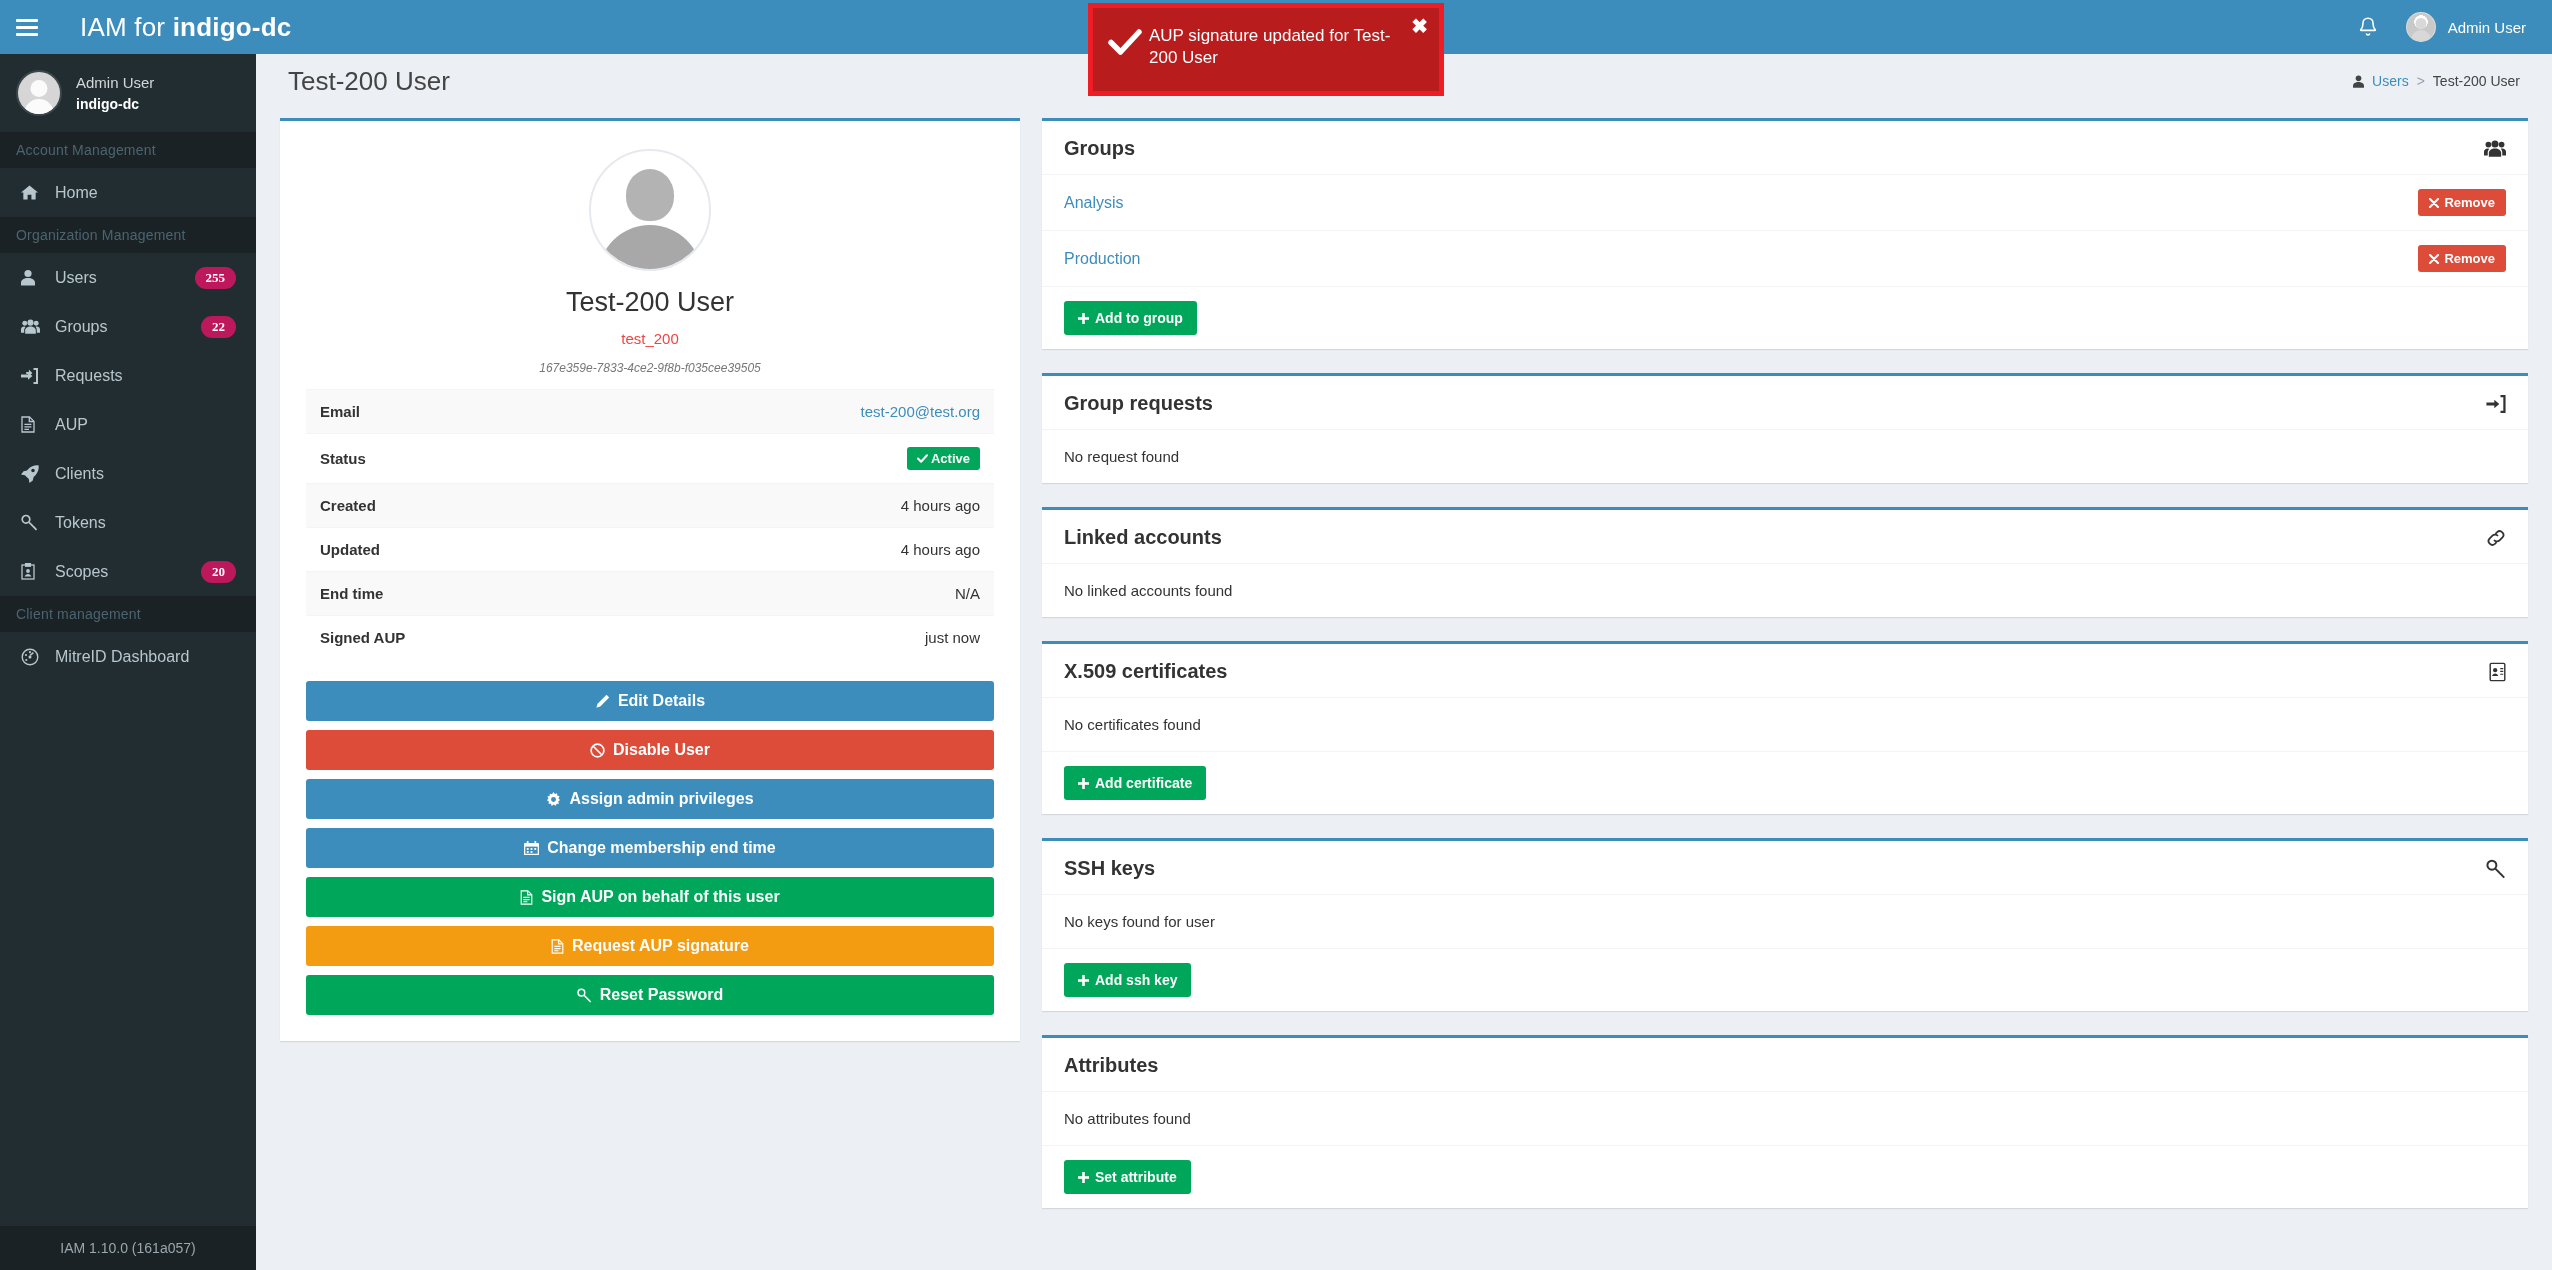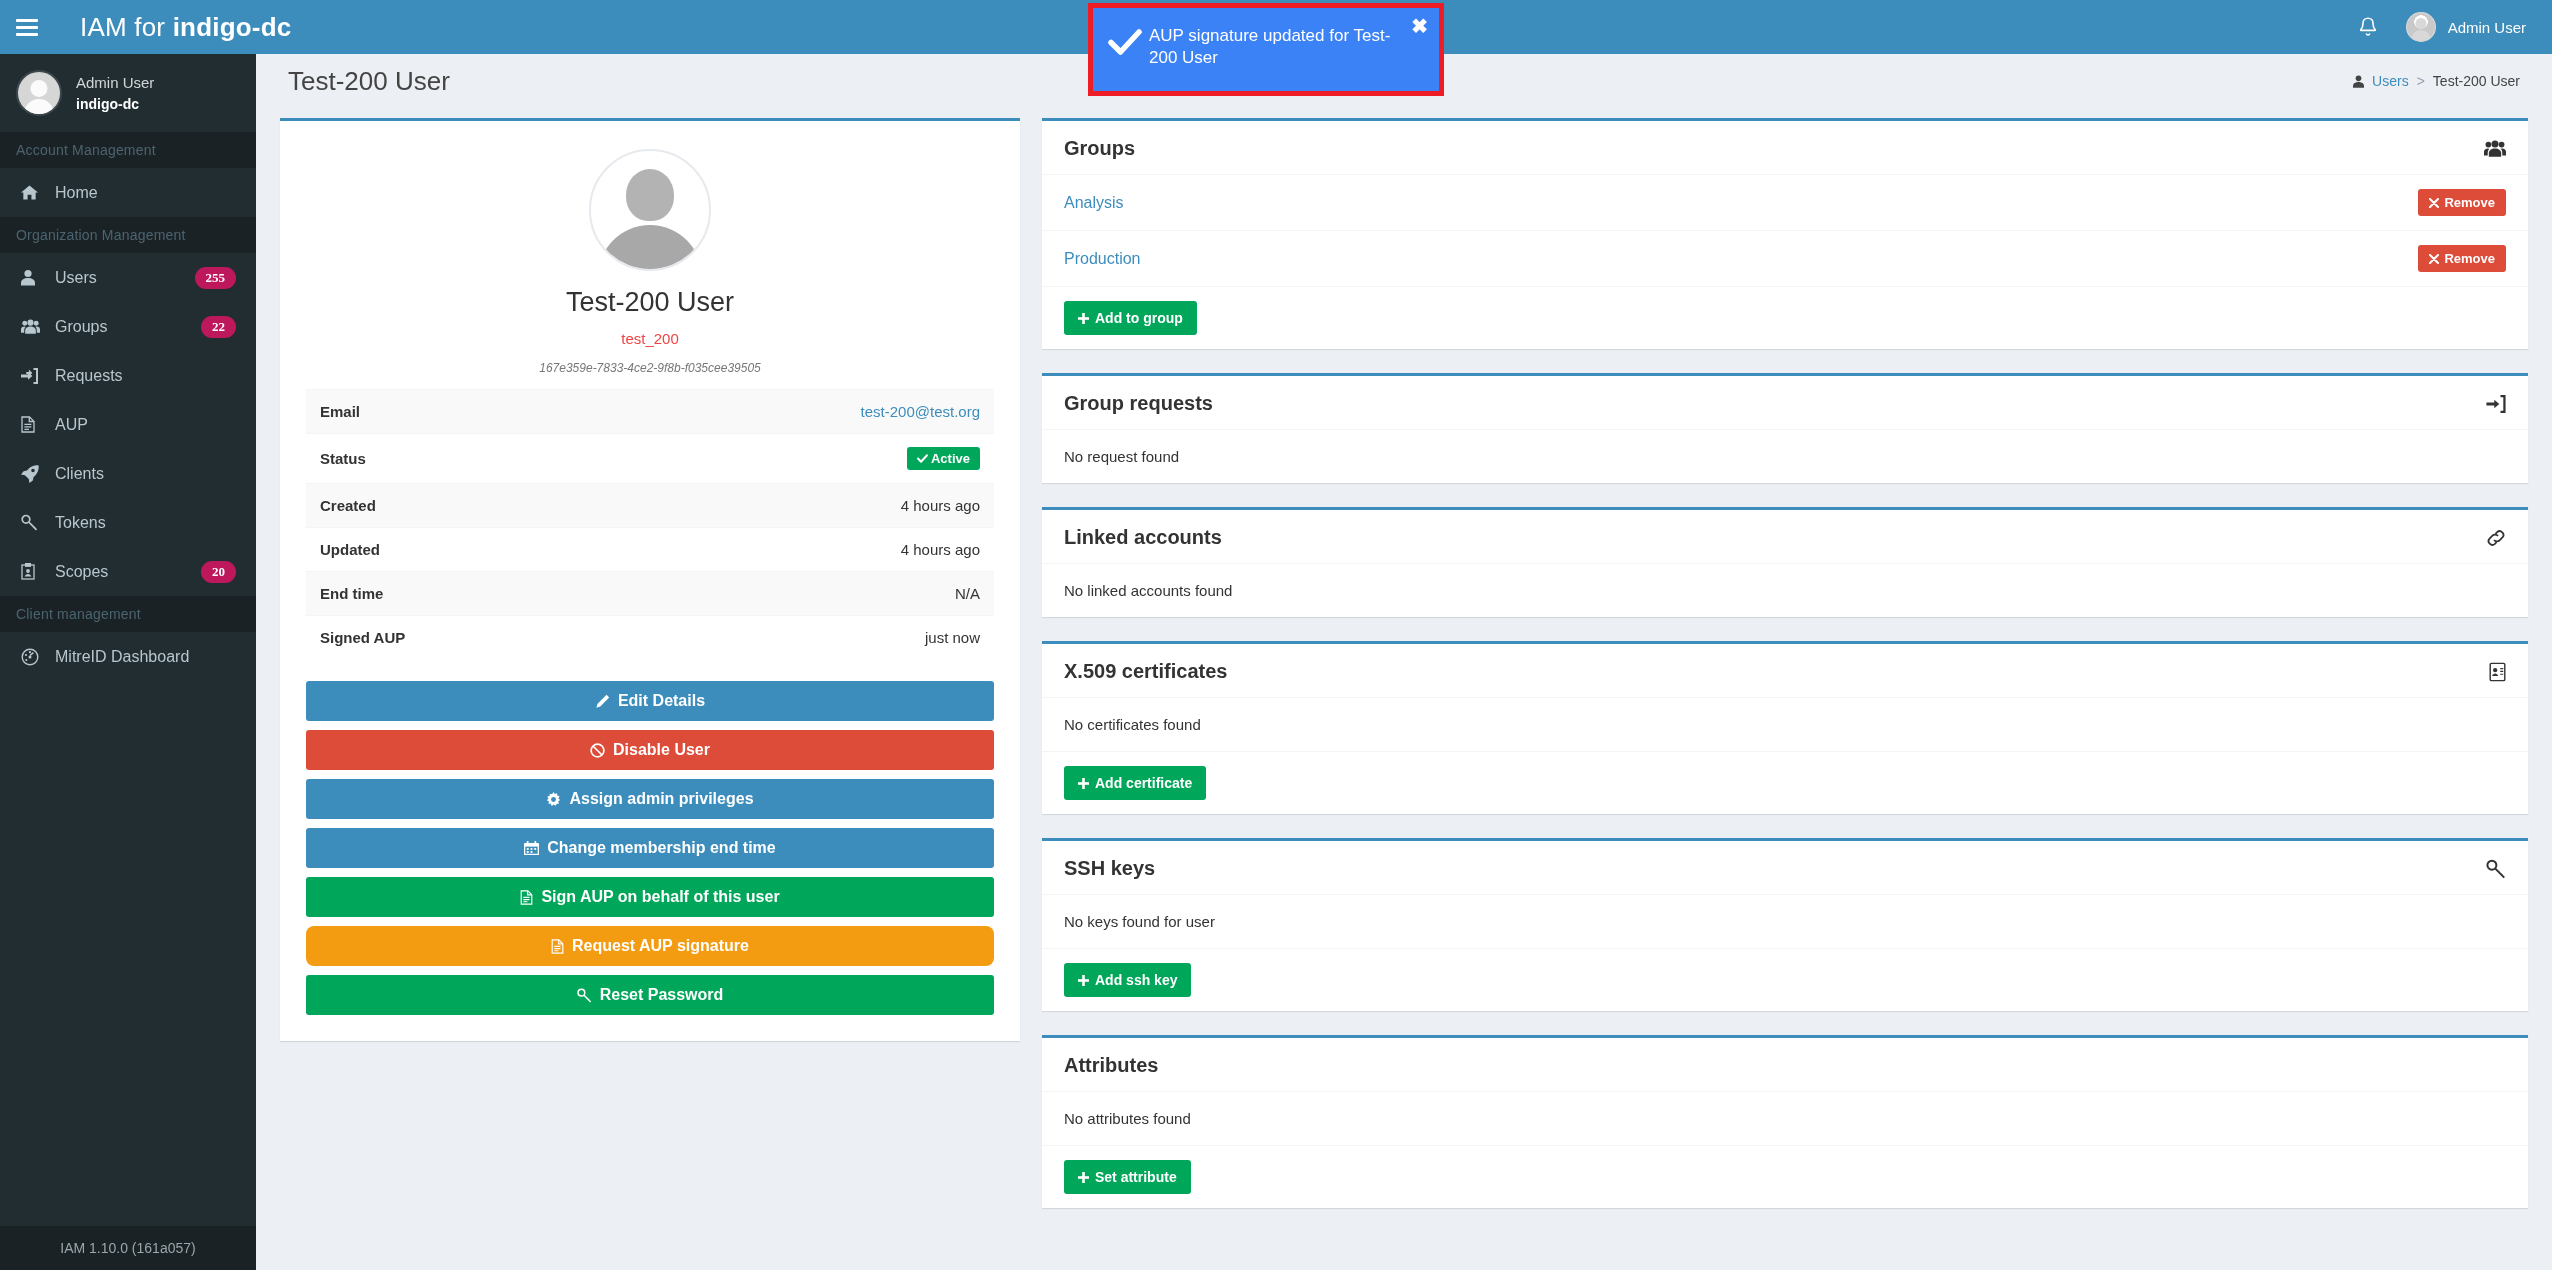--- a/index.html
+++ b/index.html
@@ -173,21 +173,21 @@
   .act-list { margin-top: 22px; display: flex; flex-direction: column; gap: 9px; }
   .btn-block {
     display: flex; align-items: center; justify-content: center; gap: 8px;
     height: 40px; border: none; border-radius: 3px; color: #fff;
     font-size: 16px; font-weight: bold; cursor: pointer; width: 100%;
     font-family: "Liberation Sans", sans-serif;
   }
   .bg-blue   { background: #3c8dbc; }
   .bg-red    { background: #dd4b39; }
   .bg-green  { background: #00a65a; }
-  .bg-orange { background: #f39c12; border-radius: 8px; }
+  .bg-orange { background: #f39c12; }
 
   
   .grp-row {
     display: flex; align-items: center; padding: 14px 22px;
     border-top: 1px solid #f4f4f4; min-height: 48px;
   }
   .grp-name { color: #3c8dbc; font-size: 16px; cursor: pointer; }
   .btn-remove {
     margin-left: auto; background: #dd4b39; color: #fff; border: none;
     border-radius: 3px; font-size: 13px; font-weight: bold; padding: 6px 11px;
@@ -200,21 +200,21 @@
     display: inline-flex; align-items: center; gap: 6px;
     font-family: "Liberation Sans", sans-serif;
   }
 
   
   .toast-wrap {
     position: absolute; left: 1088px; top: 3px; width: 356px; height: 93px;
     border: 5px solid #ee1c25; background: #ee1c25; z-index: 50;
   }
   .toast {
-    background: #3b82f6; width: 100%; height: 100%; display: flex;
+    background: #b91c1c; width: 100%; height: 100%; display: flex;
     align-items: flex-start; padding: 11px 10px 11px 8px; position: relative;
   }
   .toast .check { width: 48px; flex: none; display: flex; align-items: center; justify-content: center; padding-top: 8px; }
   .toast .msg { color: #fff; font-size: 17px; line-height: 1.3; padding-top: 6px; padding-right: 26px; }
   .toast .x {
     position: absolute; right: 11px; top: 8px; color: #fff; font-size: 20px;
     font-weight: bold; cursor: pointer; line-height: 1;
   }
 
   .ico { display: inline-flex; align-items: center; justify-content: center; }

